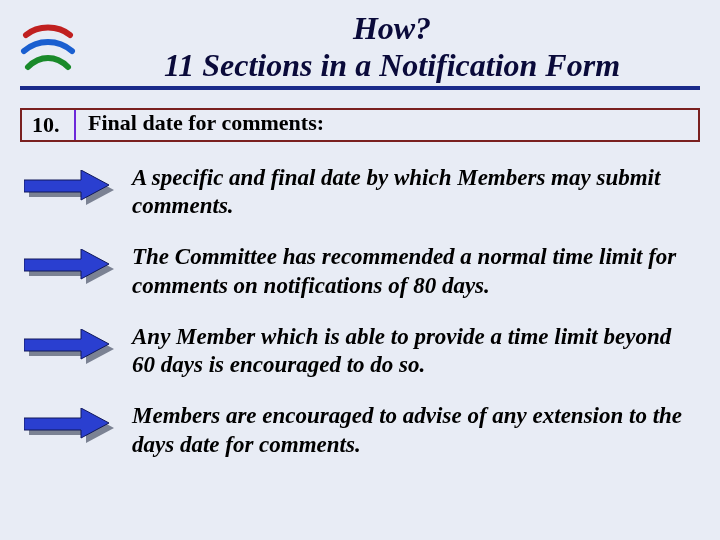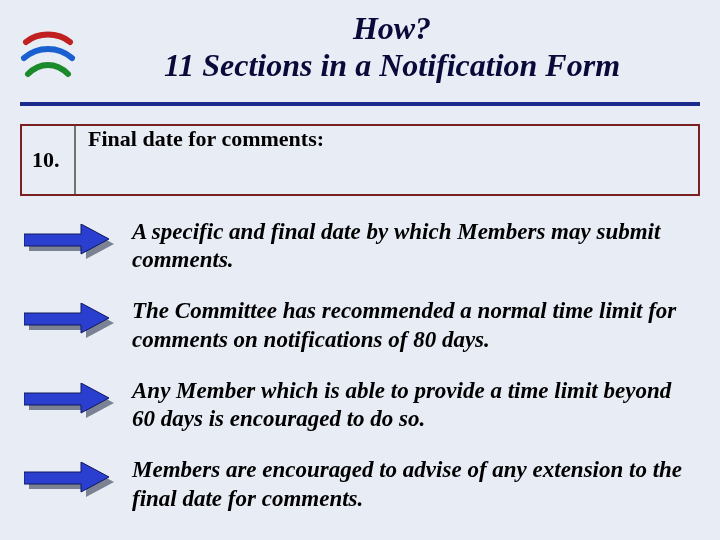--- a/index.html
+++ b/index.html
@@ -11,24 +11,24 @@
     position: relative;
     overflow: hidden;
   }
   .slide {
     width: 720px;
     height: 540px;
     padding: 10px 20px 20px 20px;
   }
   .header {
     display: flex;
-    align-items: flex-end;
+    align-items: center;
     gap: 8px;
     border-bottom: 4px solid #1a2a8a;
-    padding-bottom: 18px;
+    padding-bottom: 2px;
     margin-bottom: 18px;
   }
   .logo {
     width: 56px;
     height: 56px;
     flex-shrink: 0;
     margin-top: 4px;
   }
   .title-block {
     flex: 1;
@@ -41,22 +41,22 @@
     font-size: 32px;
     line-height: 1.15;
   }
   .section-row {
     display: flex;
     border: 2px solid #7a2020;
     margin: 0 0 22px 0;
     background: transparent;
   }
   .section-num-cell {
-    border-right: 2px solid #737373;
-    padding: 21px 10px;
+    border-right: 2px solid #6d28d9;
+    padding: 2px 10px;
     min-width: 54px;
     font-weight: bold;
     font-size: 22px;
     color: #000;
     text-align: left;
   }
   .section-label-cell {
     padding: 0 12px;
     font-weight: bold;
     font-size: 22px;
@@ -144,18 +144,18 @@
       <div class="bullet-text">Any Member which is able to provide a time limit beyond 60 days is encouraged to do so.</div>
     </div>
 
     <div class="bullet-row" style="margin-bottom:0;">
       <div class="arrow">
         <svg viewBox="0 0 90 40" width="90" height="40">
           <polygon points="5,15 62,15 62,5 90,20 62,35 62,27 5,27" fill="#7b8293"></polygon>
           <polygon points="0,10 57,10 57,0 85,15 57,30 57,22 0,22" fill="#2a3fd0" stroke="#10185a" stroke-width="1"></polygon>
         </svg>
       </div>
-      <div class="bullet-text">Members are encouraged to advise of any extension to the final date for comments.</div>
+      <div class="bullet-text">Members are encouraged to advise of any extension to the days date for comments.</div>
     </div>
 
   </div>
 
 </div>
 
 </body></html>

